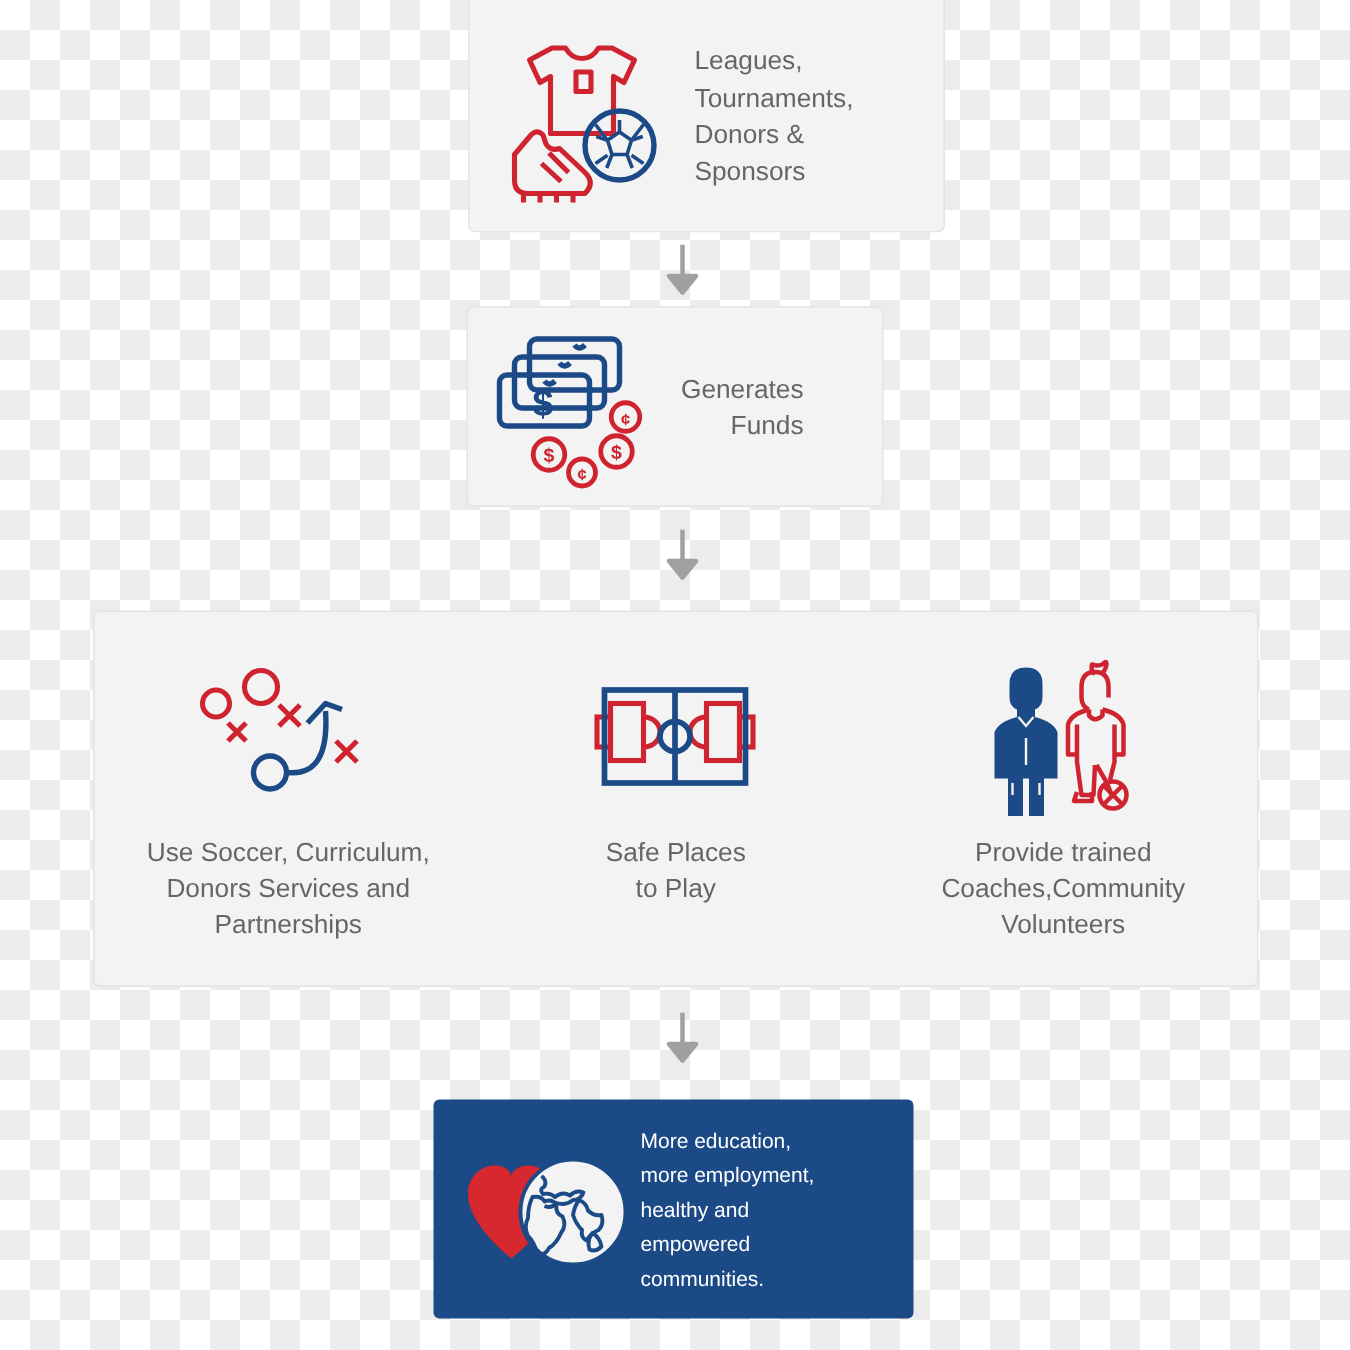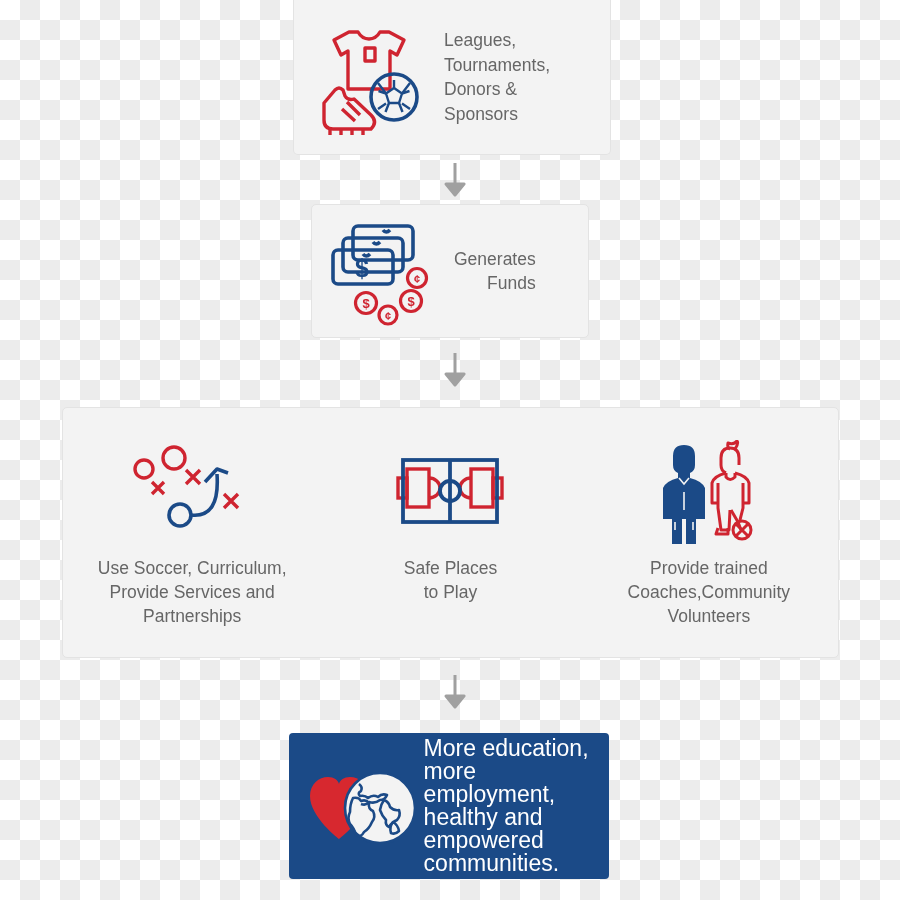--- a/index.html
+++ b/index.html
@@ -28,21 +28,21 @@
 
   .card-text {
     color:#666666;
     font-size:17.5px;
     line-height:24.5px;
     font-weight:400;
     white-space:pre-line;
   }
 
   
-  #card-leagues { left:293px; top:0px; width:318px; height:155px; border-top:none; border-radius:0 0 5px 5px;}
+  #card-leagues { left:312px; top:0px; width:318px; height:155px; border-top:none; border-radius:0 0 5px 5px;}
   #card-leagues .icon-wrap { width:148px; display:flex; justify-content:center; align-items:center; }
   #card-leagues .card-text { margin-left:2px; }
 
   
   #card-funds { left:311px; top:204px; width:278px; height:134px; }
   #card-funds .icon-wrap { width:140px; display:flex; justify-content:center; align-items:center; }
   #card-funds .card-text { margin-left:2px;text-align:right; }
 
   
   #card-pillars { left:62px; top:407px; width:777px; height:251px; }
@@ -65,21 +65,21 @@
 
   
   #card-outcome {
     left:289px; top:733px; width:320px; height:146px;
     background:#1b4a87; border:none; border-radius:4px;
   }
   #card-outcome .row { display:flex; align-items:center; height:100%; padding-left:14px; box-sizing:border-box;}
   #card-outcome .icon-wrap { width:128px; display:flex; align-items:center; justify-content:center; }
   #card-outcome .out-text {
     color:#ffffff;
-    font-size:23px;
+    font-size:14px;
     line-height:23px;
     white-space:pre-line;
     margin-left:-4px;
   }
 
   
   .arrow { position:absolute; width:24px; height:34px; }
   #arrow-1 { left:443px; top:163px; }
   #arrow-2 { left:443px; top:353px; }
   #arrow-3 { left:443px; top:675px; }
@@ -188,21 +188,21 @@
               <path d="M96 52 L110 66 M110 52 L96 66"></path>
             </g>
             <g fill="none" stroke="#1b4a87" stroke-width="3.6" stroke-linejoin="round" stroke-linecap="butt">
               <circle cx="52" cy="73" r="11"></circle>
               <path d="M63.5 73 Q92 76 89 32"></path>
               <path d="M77 40 L89 27 L100 31"></path>
             </g>
           </svg>
         </div>
         <div class="label">Use Soccer, Curriculum,
-Provide Services and
+Donors Services and
 Partnerships</div>
       </div>
 
       <div class="col">
         <div class="glyph">
           <svg width="112" height="76" viewBox="0 0 112 76">
             <g fill="none" stroke="#cf2430" stroke-width="3.4">
               <rect x="13" y="15" width="22" height="38"></rect>
               <rect x="4" y="24" width="9" height="20"></rect>
               <path d="M35 24 a11 10 0 0 1 0 20"></path>

